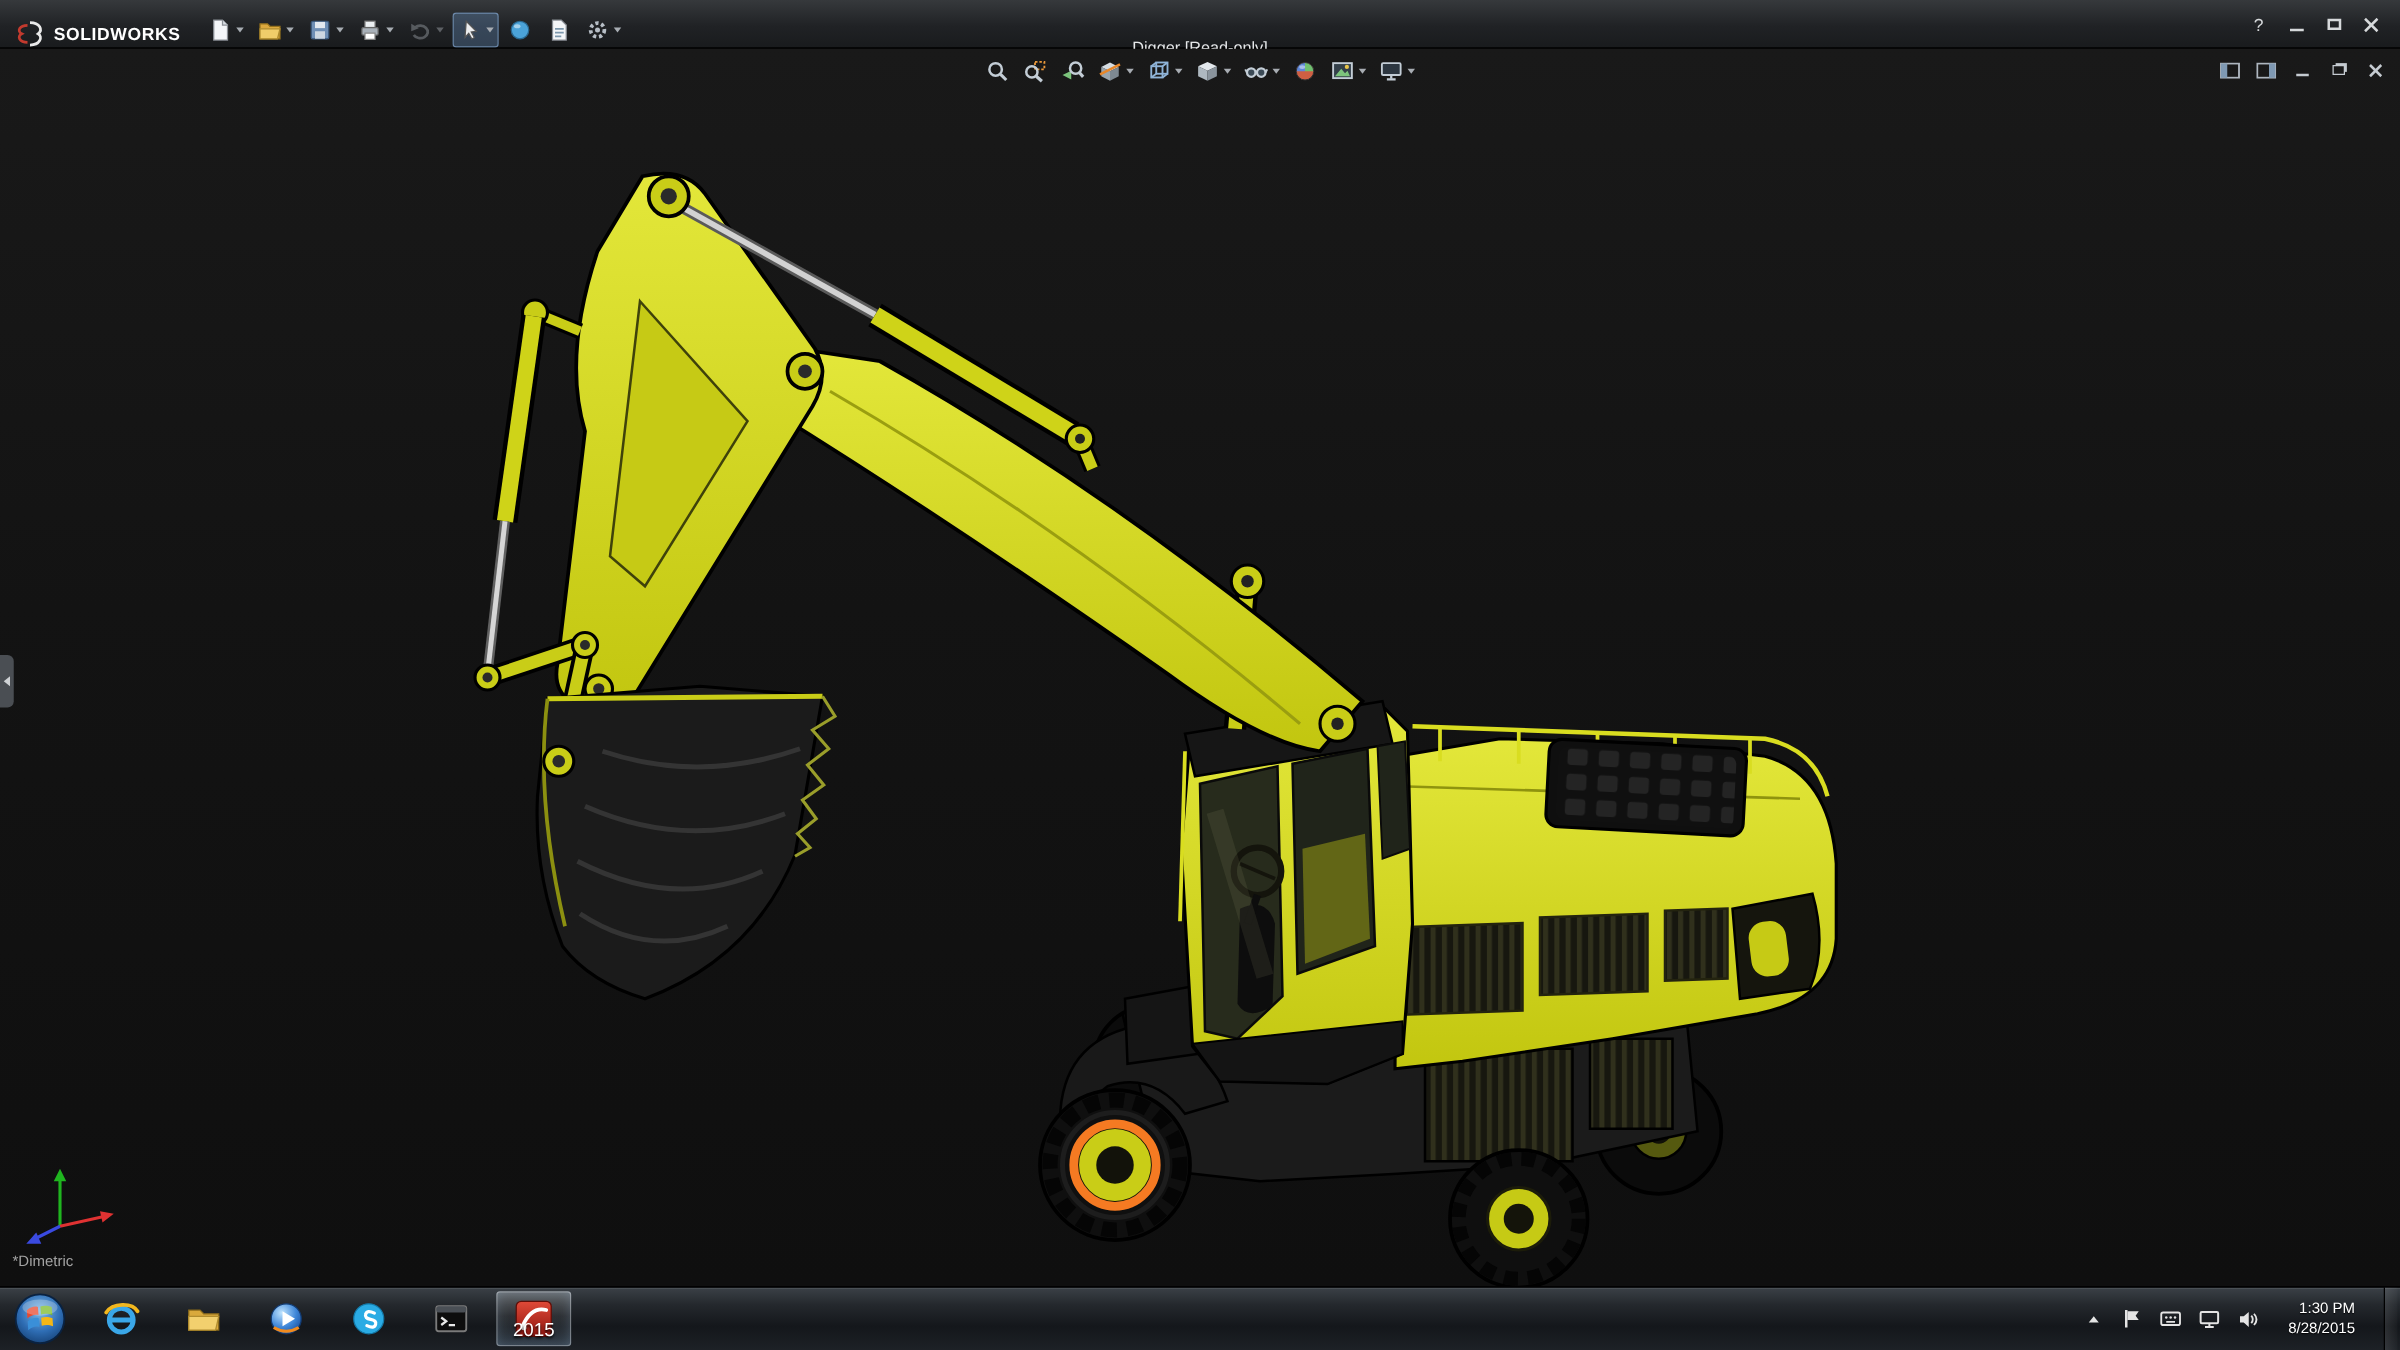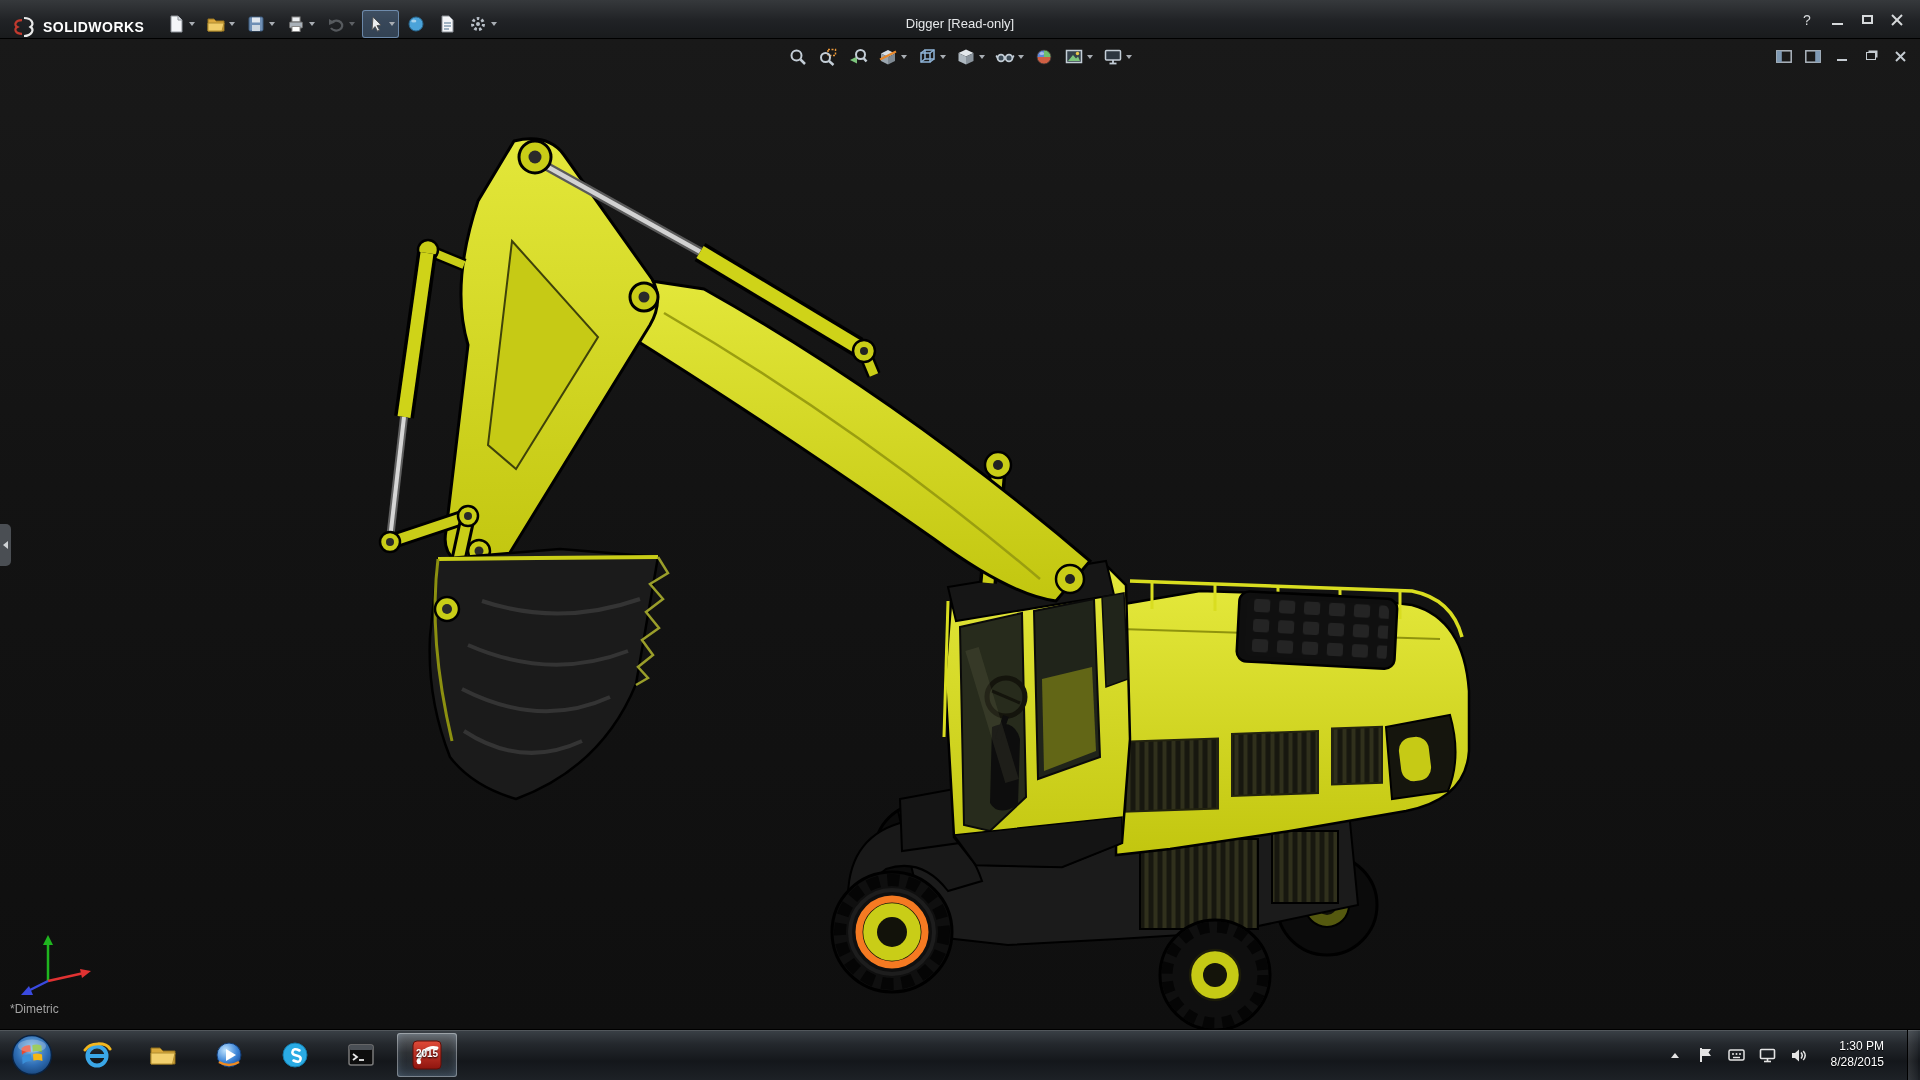--- a/index.html
+++ b/index.html
@@ -8,21 +8,21 @@
 
 
 .titlebar{position:relative;height:39px;background:linear-gradient(#36393c,#202225 55%,#191b1d);border-bottom:1px solid #000;display:flex;align-items:flex-end}
 .brand{display:flex;align-items:center;gap:7px;padding:0 18px 0 10px}
 .brand-text{color:#fff;font-weight:bold;font-size:14px;letter-spacing:.5px}
 .qat{display:flex;align-items:center;gap:3px}
 .tb-btn{display:flex;align-items:center;height:28px;padding:0 4px;border-radius:3px;cursor:default}
 .tb-btn.active{background:rgba(120,170,225,.28);box-shadow:inset 0 0 0 1px rgba(150,190,235,.55)}
 .tb-btn.disabled{opacity:.45}
 .chev{width:0;height:0;border-left:3.5px solid transparent;border-right:3.5px solid transparent;border-top:4px solid #a8adb3;margin-left:3px}
-.win-title{position:absolute;left:50%;top:4px;transform:translateX(-50%);height:39px;display:flex;align-items:center;color:#e6e8ea;font-size:13px;white-space:nowrap}
+.win-title{position:absolute;left:50%;top:18px;transform:translateX(-50%);height:39px;display:flex;align-items:center;color:#e6e8ea;font-size:13px;white-space:nowrap}
 .win-controls{position:absolute;right:10px;top:0;height:39px;display:flex;align-items:center;gap:4px}
 .wc-btn{width:26px;height:22px;display:flex;align-items:center;justify-content:center;color:#d6d9db;font-size:14px}
 .wc-min{width:11px;height:2px;background:#d6d9db;display:inline-block;margin-top:8px}
 .wc-max{width:11px;height:9px;border:2px solid #d6d9db;display:inline-block}
 
 
 .viewport{position:relative;height:990px;background:linear-gradient(180deg,#191919,#131313 45%,#0f0f0f);overflow:hidden}
 .hud{position:absolute;top:5px;left:50%;transform:translateX(-50%);display:flex;align-items:center;gap:4px;z-index:5}
 .hud-btn{display:flex;align-items:center;height:26px;padding:0 3px;border-radius:3px}
 .doc-controls{position:absolute;top:8px;right:10px;display:flex;align-items:center;gap:9px;z-index:5}
@@ -33,21 +33,21 @@
 .edge-arrow{width:0;height:0;border-top:4px solid transparent;border-bottom:4px solid transparent;border-right:5px solid #cfd2d5}
 .model{position:absolute;left:0;top:0}
 .triad{position:absolute;left:12px;bottom:26px}
 .orient-label{position:absolute;left:10px;bottom:13px;color:#a2a2a2;font-size:12px}
 
 
 .taskbar{position:relative;height:51px;background:linear-gradient(#3b4147,#24282d 28%,#14171b 62%,#1d2126);border-top:1px solid #000;display:flex;align-items:stretch;box-shadow:inset 0 1px 0 rgba(255,255,255,.12)}
 .start-btn{width:64px;display:flex;align-items:center;justify-content:center}
 .tb-app{width:60px;margin:3px 3px;display:flex;align-items:center;justify-content:center;border-radius:3px;position:relative}
 .tb-app.active{background:linear-gradient(rgba(255,255,255,.24),rgba(255,255,255,.08) 45%,rgba(130,170,210,.18));box-shadow:inset 0 0 0 1px rgba(255,255,255,.32), inset 0 0 10px rgba(180,220,255,.25)}
-.badge{position:absolute;bottom:18px;left:0;right:0;text-align:center;color:#fff;font-size:10px;font-weight:bold;text-shadow:0 1px 2px #000;pointer-events:none}
+.badge{position:absolute;bottom:4px;left:0;right:0;text-align:center;color:#fff;font-size:15px;font-weight:normal;text-shadow:0 1px 2px #000;pointer-events:none}
 .tray{margin-left:auto;display:flex;align-items:center;gap:13px;padding-right:2px}
 .tray-btn{display:flex;align-items:center;justify-content:center;width:18px;height:24px}
 .tray-chevron{width:0;height:0;border-left:4.5px solid transparent;border-right:4.5px solid transparent;border-bottom:5.5px solid #e4e4e4}
 .clock{color:#fff;font-size:12px;text-align:right;line-height:1.3;padding:0 10px;text-shadow:0 1px 1px #000}
 .show-desktop{width:11px;height:51px;border-left:1px solid #000;background:linear-gradient(90deg,rgba(255,255,255,.10),rgba(255,255,255,.02))}
 </style>
 </head>
 <body>
 
 <div class="screen">

